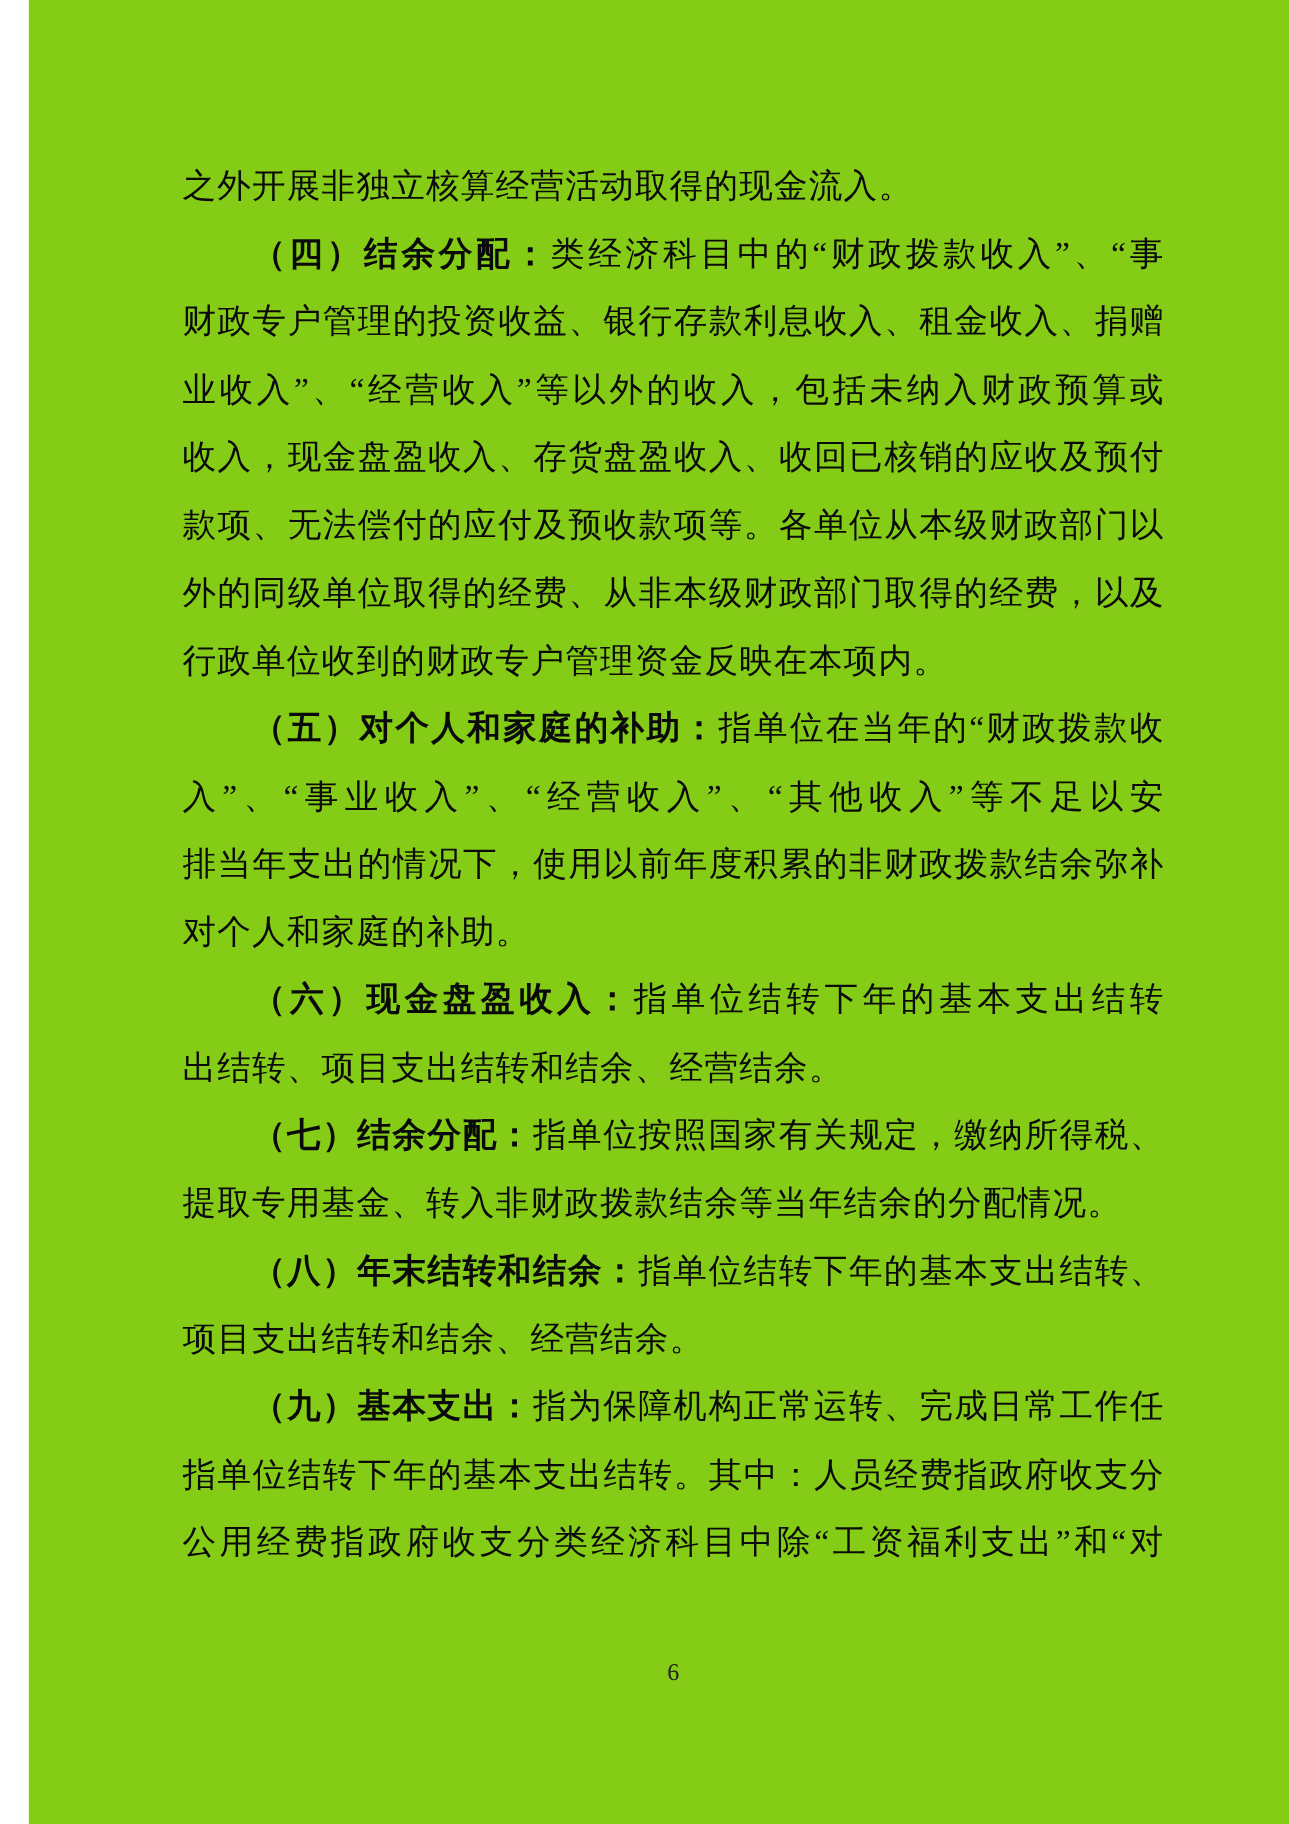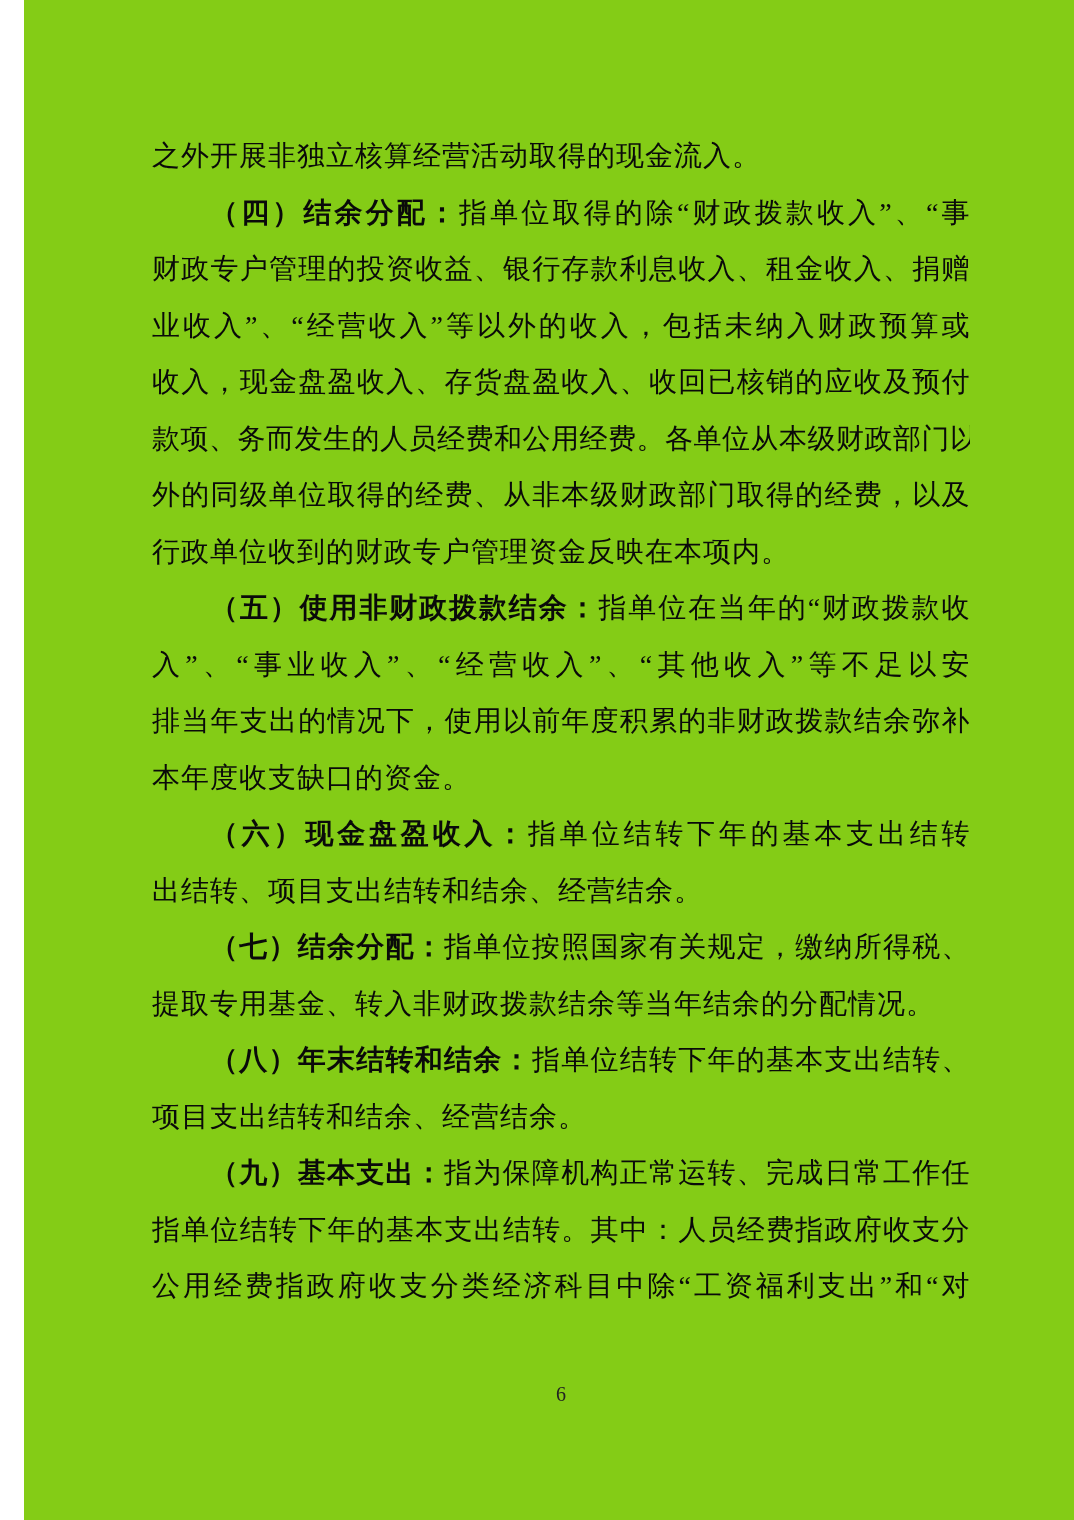--- a/index.html
+++ b/index.html
@@ -55,31 +55,31 @@
     color: #222222;
     font-family: "Liberation Serif", serif;
   }
 </style>
 </head>
 <body>
 
 <div class="page">
   <div class="textblock" id="textblock">
       <div class="line end"><span class="seg-normal">之外开展非独立核算经营活动取得的现金流入。</span></div>
-      <div class="line indent"><span class="seg-bold">（四）结余分配：</span><span class="seg-normal">指单位取得的除“财政拨款收入”、“事</span></div>
+      <div class="line indent"><span class="seg-bold">（四）结余分配：</span><span class="seg-normal">类经济科目中的“财政拨款收入”、“事</span></div>
       <div class="line"><span class="seg-normal">财政专户管理的投资收益、银行存款利息收入、租金收入、捐赠</span></div>
       <div class="line"><span class="seg-normal">业收入”、“经营收入”等以外的收入，包括未纳入财政预算或</span></div>
       <div class="line"><span class="seg-normal">收入，现金盘盈收入、存货盘盈收入、收回已核销的应收及预付</span></div>
-      <div class="line"><span class="seg-normal">款项、务而发生的人员经费和公用经费。各单位从本级财政部门以</span></div>
+      <div class="line"><span class="seg-normal">款项、无法偿付的应付及预收款项等。各单位从本级财政部门以</span></div>
       <div class="line"><span class="seg-normal">外的同级单位取得的经费、从非本级财政部门取得的经费，以及</span></div>
       <div class="line end"><span class="seg-normal">行政单位收到的财政专户管理资金反映在本项内。</span></div>
-      <div class="line indent"><span class="seg-bold">（五）使用非财政拨款结余：</span><span class="seg-normal">指单位在当年的“财政拨款收</span></div>
+      <div class="line indent"><span class="seg-bold">（五）对个人和家庭的补助：</span><span class="seg-normal">指单位在当年的“财政拨款收</span></div>
       <div class="line"><span class="seg-normal">入”、“事业收入”、“经营收入”、“其他收入”等不足以安</span></div>
       <div class="line"><span class="seg-normal">排当年支出的情况下，使用以前年度积累的非财政拨款结余弥补</span></div>
-      <div class="line end"><span class="seg-normal">本年度收支缺口的资金。</span></div>
+      <div class="line end"><span class="seg-normal">对个人和家庭的补助。</span></div>
       <div class="line indent"><span class="seg-bold">（六）现金盘盈收入：</span><span class="seg-normal">指单位结转下年的基本支出结转</span></div>
       <div class="line end"><span class="seg-normal">出结转、项目支出结转和结余、经营结余。</span></div>
       <div class="line indent"><span class="seg-bold">（七）结余分配：</span><span class="seg-normal">指单位按照国家有关规定，缴纳所得税、</span></div>
       <div class="line end"><span class="seg-normal">提取专用基金、转入非财政拨款结余等当年结余的分配情况。</span></div>
       <div class="line indent"><span class="seg-bold">（八）年末结转和结余：</span><span class="seg-normal">指单位结转下年的基本支出结转、</span></div>
       <div class="line end"><span class="seg-normal">项目支出结转和结余、经营结余。</span></div>
       <div class="line indent"><span class="seg-bold">（九）基本支出：</span><span class="seg-normal">指为保障机构正常运转、完成日常工作任</span></div>
       <div class="line"><span class="seg-normal">指单位结转下年的基本支出结转。其中：人员经费指政府收支分</span></div>
       <div class="line"><span class="seg-normal">公用经费指政府收支分类经济科目中除“工资福利支出”和“对</span></div>
     </div>

